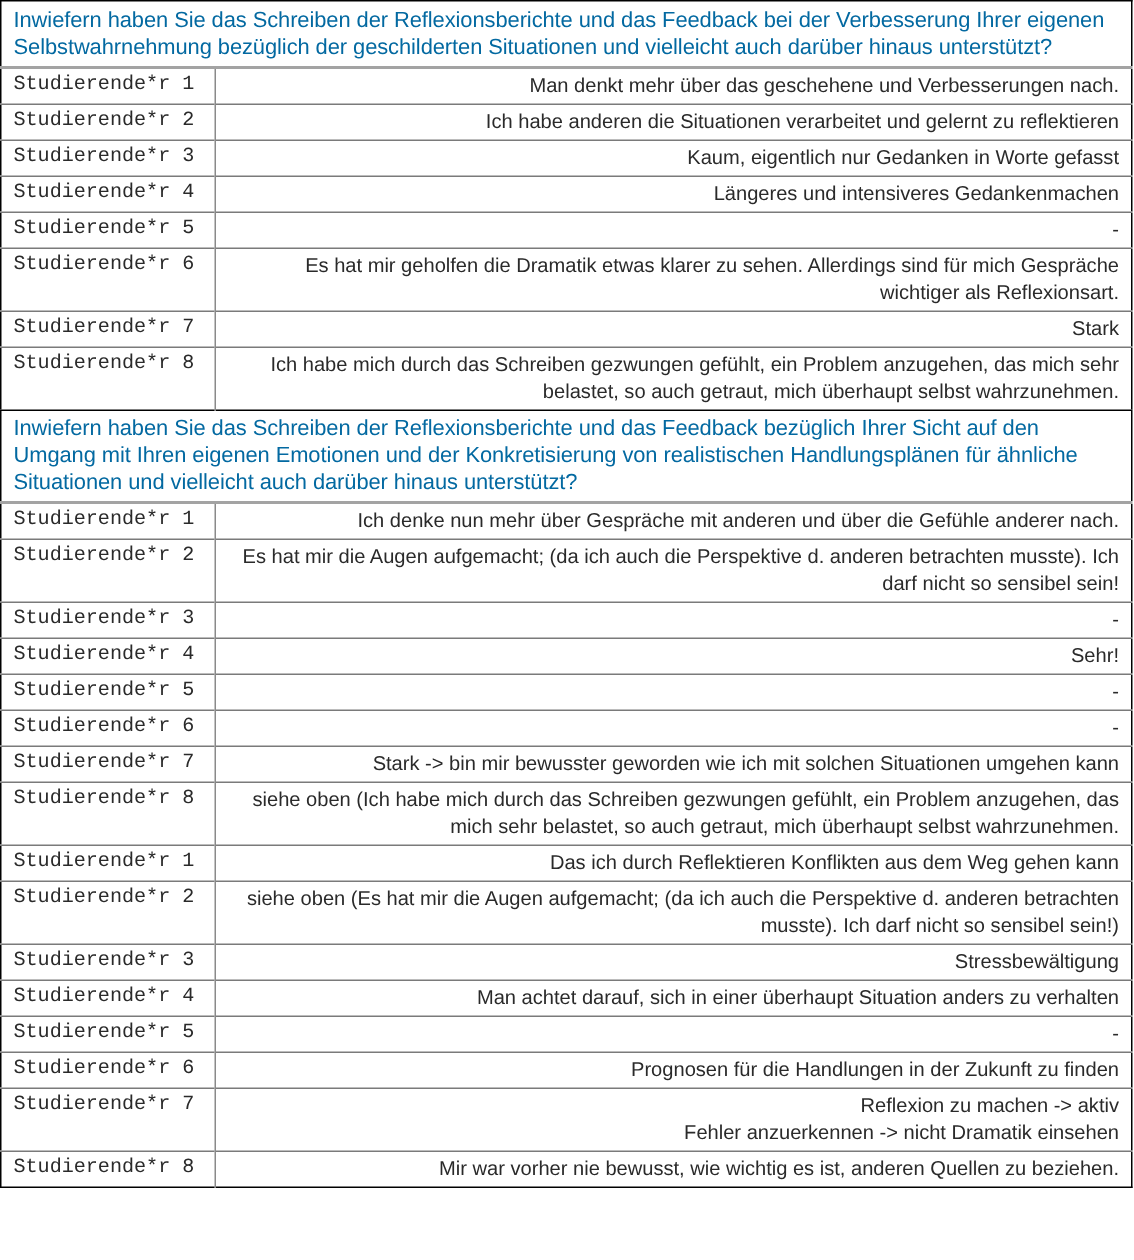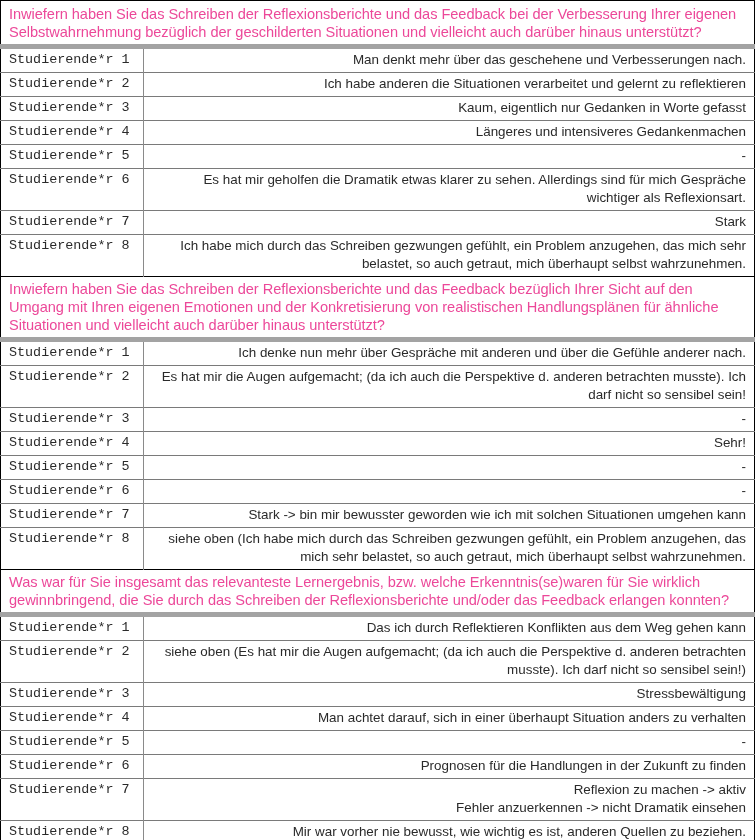--- a/index.html
+++ b/index.html
@@ -21,22 +21,22 @@
       table-layout: fixed;
       margin: 0;
     }
     .doc-table col.c1 { width: 143px; }
     .doc-table col.c2 { width: 611px; }
     .q-cell {
       font-size: 14.6px;
       line-height: 18px;
       padding: 3px 8px 3px 8px;
       border-top: 1px solid #000;
-      border-bottom: 5px solid #a3a3a3;
-      color: #ec4899;
+      border-bottom: 2px solid #a3a3a3;
+      color: #0369a1;
       letter-spacing: -0.05px;
     }
     .q-row.first .q-cell { border-top: none; padding-top: 4px; }
     .s-cell, .a-cell {
       font-size: 13.4px;
       line-height: 18px;
       padding: 2px 8px 3px 8px;
       vertical-align: top;
       border-top: 1px solid #7a7a7a;
       color: #2a2a2a;
@@ -125,23 +125,20 @@
       </tr>
     <tr>
         <td class="s-cell">Studierende*r 7</td>
         <td class="a-cell">Stark -&gt; bin mir bewusster geworden wie ich mit solchen Situationen umgehen kann</td>
       </tr>
     <tr>
         <td class="s-cell">Studierende*r 8</td>
         <td class="a-cell">siehe oben (Ich habe mich durch das Schreiben gezwungen gefühlt, ein Problem anzugehen, das mich sehr belastet, so auch getraut, mich überhaupt selbst wahrzunehmen.</td>
       </tr>
 
-    <tr class="q-row">
-      <td class="q-cell" colspan="2">Was war für Sie insgesamt das relevanteste Lernergebnis, bzw. welche Erkenntnis(se)waren für Sie wirklich gewinnbringend, die Sie durch das Schreiben der Reflexionsberichte und/oder das Feedback erlangen konnten?</td>
-    </tr>
     <tr>
         <td class="s-cell">Studierende*r 1</td>
         <td class="a-cell">Das ich durch Reflektieren Konflikten aus dem Weg gehen kann</td>
       </tr>
     <tr>
         <td class="s-cell">Studierende*r 2</td>
         <td class="a-cell">siehe oben (Es hat mir die Augen aufgemacht; (da ich auch die Perspektive d. anderen betrachten musste). Ich darf nicht so sensibel sein!)</td>
       </tr>
     <tr>
         <td class="s-cell">Studierende*r 3</td>

